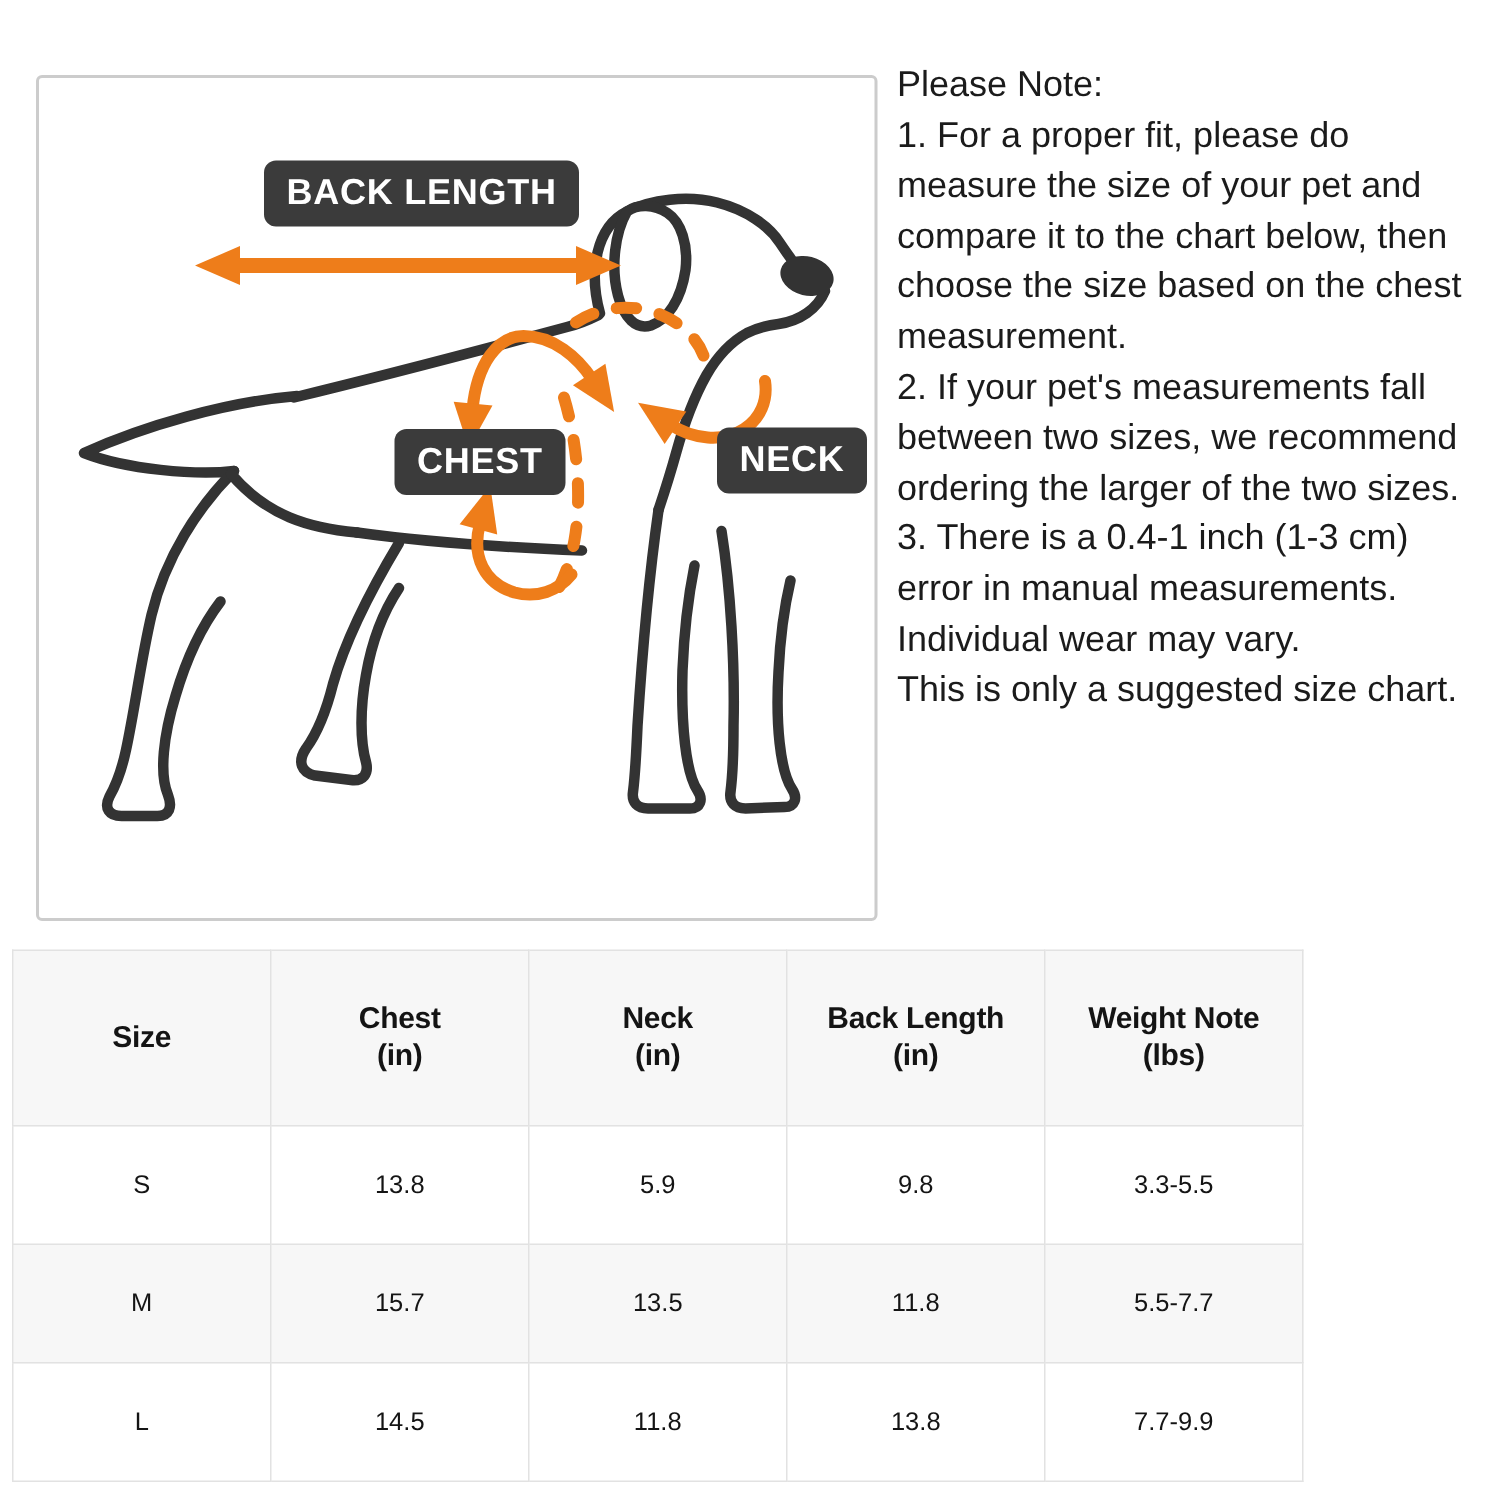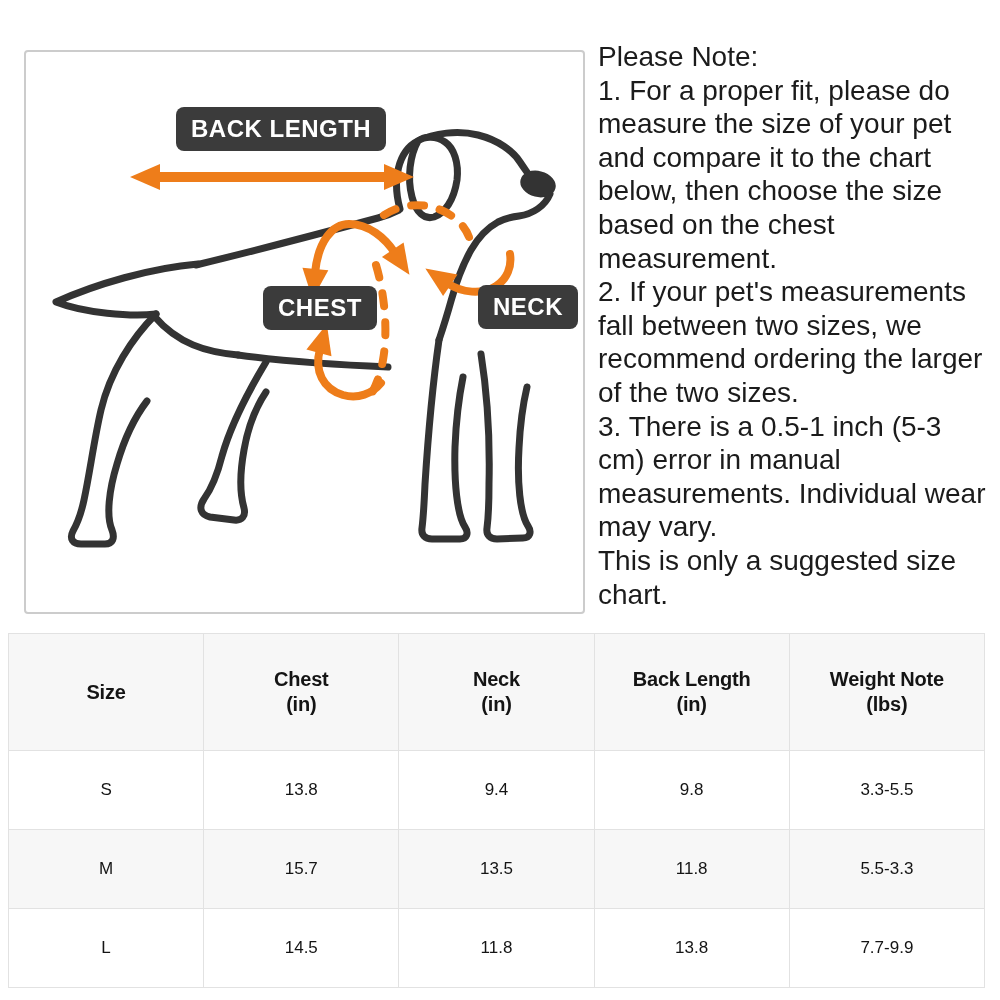--- a/index.html
+++ b/index.html
@@ -17,26 +17,26 @@
     position:absolute;background:#3b3b3b;color:#fff;font-weight:bold;
     font-size:24px;line-height:28px;padding:8px 15px;border-radius:8px;
     letter-spacing:0.5px;white-space:nowrap;
   }
   .tag-backlength{left:150px;top:55px;}
   .tag-chest{left:237px;top:234px;}
   .tag-neck{left:452px;top:233px;}
   
   .note{
     position:absolute;left:598px;top:40px;width:396px;
-    font-size:28px;line-height:33.6px;color:#1b1b1b;
+    font-size:24px;line-height:33.6px;color:#1b1b1b;
   }
   .note p{margin:0;padding:0;}
   
   .size-table{
-    position:absolute;left:8px;top:633px;width:977px;
+    position:absolute;left:8px;top:633px;width:861px;
     border-collapse:collapse;table-layout:fixed;
     font-size:17px;color:#141414;text-align:center;
   }
   .size-table th,.size-table td{
     border:1px solid #e2e2e2;vertical-align:middle;padding:0;
   }
   .size-table th{
     height:116px;background:#f7f7f7;font-size:20px;font-weight:bold;
     line-height:25px;letter-spacing:-0.2px;
   }
@@ -101,21 +101,21 @@
 
     <div class="tag tag-backlength">BACK LENGTH</div>
     <div class="tag tag-chest">CHEST</div>
     <div class="tag tag-neck">NECK</div>
   </div>
 
   <div class="note">
     <p>Please Note:</p>
     <p>1. For a proper fit, please do measure the size of your pet and compare it to the chart below, then choose the size based on the chest measurement.</p>
     <p>2. If your pet's measurements fall between two sizes, we recommend ordering the larger of the two sizes.</p>
-    <p>3. There is a 0.5-1 inch (5-3 cm) error in manual measurements. Individual wear may vary.</p>
+    <p>3. There is a 0.4-1 inch (1-3 cm) error in manual measurements. Individual wear may vary.</p>
     <p>This is only a suggested size chart.</p>
   </div>
 
   <table class="size-table">
     <thead>
       <tr>
         <th>
           <div>Size</div>
         </th>
         <th>
@@ -133,30 +133,30 @@
         <th>
           <div>Weight Note</div>
           <div>(lbs)</div>
         </th>
       </tr>
     </thead>
     <tbody>
       <tr>
         <td>S</td>
         <td>13.8</td>
-        <td>9.4</td>
+        <td>5.9</td>
         <td>9.8</td>
         <td>3.3-5.5</td>
       </tr>
       <tr>
         <td>M</td>
         <td>15.7</td>
         <td>13.5</td>
         <td>11.8</td>
-        <td>5.5-3.3</td>
+        <td>5.5-7.7</td>
       </tr>
       <tr>
         <td>L</td>
         <td>14.5</td>
         <td>11.8</td>
         <td>13.8</td>
         <td>7.7-9.9</td>
       </tr>
     </tbody>
   </table>

